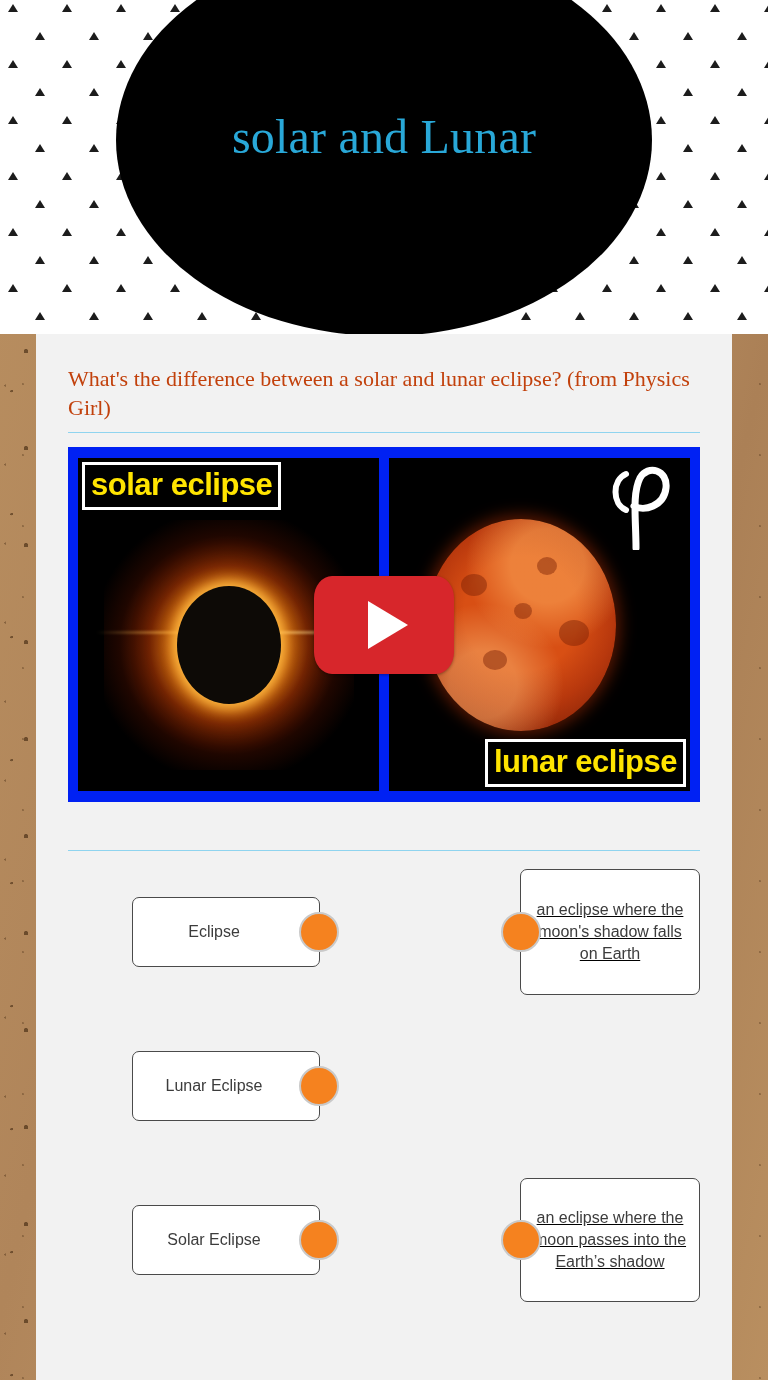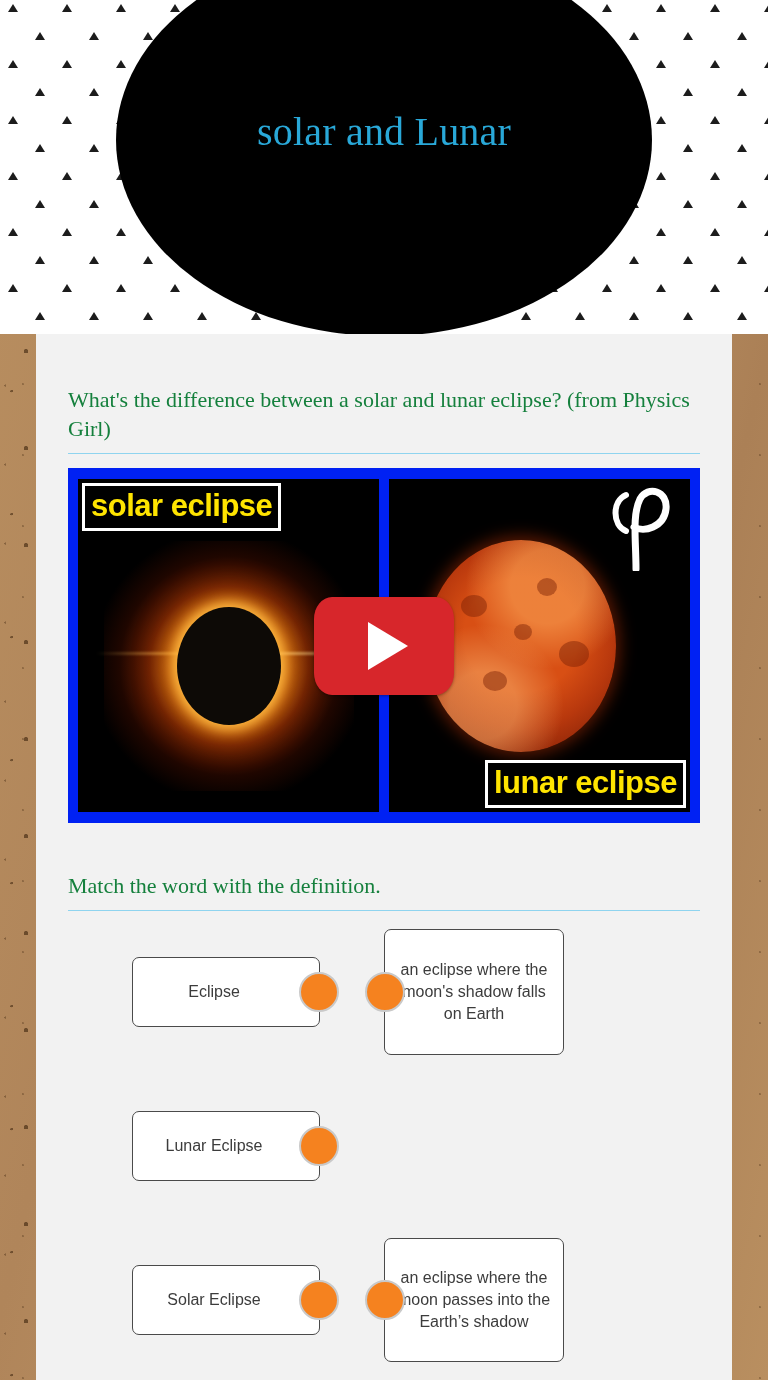--- a/index.html
+++ b/index.html
@@ -66,44 +66,43 @@
     border-radius: 50% / 50%;
   }
   .banner-title {
     position: absolute;
     left: 50%;
     transform: translateX(-50%);
     top: 108px;
     width: 470px;
     text-align: center;
     font-family: "Liberation Serif", "DejaVu Serif", serif;
-    font-size: 40px;
+    font-size: 48px;
     line-height: 1.2;
     color: #29a8d8;
     letter-spacing: 0.2px;
   }
 
   
   .card {
     position: absolute;
     top: 334px;
     left: 36px;
     width: 696px;
     height: 1046px;
     background: #f2f2f2;
     padding: 30px 32px 0 32px;
   }
 
   .section-heading {
     font-family: "Liberation Serif", "DejaVu Serif", serif;
     font-size: 22px;
     line-height: 1.32;
-    color: #15803d;
+    color: #c2410c;
     font-weight: 400;
-    margin-top: 21px;
   }
   .rule {
     margin-top: 10px;
     border-top: 1px solid #8fd4ef;
     width: 100%;
   }
 
   
   .video-wrap {
     position: relative;
@@ -215,21 +214,21 @@
 
   .match-row {
     display: flex;
     align-items: center;
     margin-bottom: 28px;
     height: 84px;
   }
   .match-row.tall { height: 126px; }
 
   .term-col { width: 50%; display: flex; justify-content: center; }
-  .def-col  { width: 50%; display: flex; justify-content: flex-start; }
+  .def-col  { width: 50%; display: flex; justify-content: flex-end; text-decoration: underline; }
 
   .term-box {
     position: relative;
     width: 188px;
     min-height: 70px;
     border: 1px solid #4a4a4a;
     border-radius: 7px;
     background: #ffffff;
     display: flex;
     align-items: center;
@@ -324,21 +323,20 @@
           <div class="label-box label-lunar">lunar eclipse</div>
         </div>
 
         <div class="play-btn">
           <div class="play-tri"></div>
         </div>
       </div>
     </div>
 
     <div class="match-heading-wrap">
-      <div class="section-heading">Match the word with the definition.</div>
       <div class="rule"></div>
 
       <div class="match-area">
 
         <div class="match-row tall">
           <div class="term-col">
             <div class="term-box">
               <span>Eclipse</span>
               <span class="dot right"></span>
             </div>

